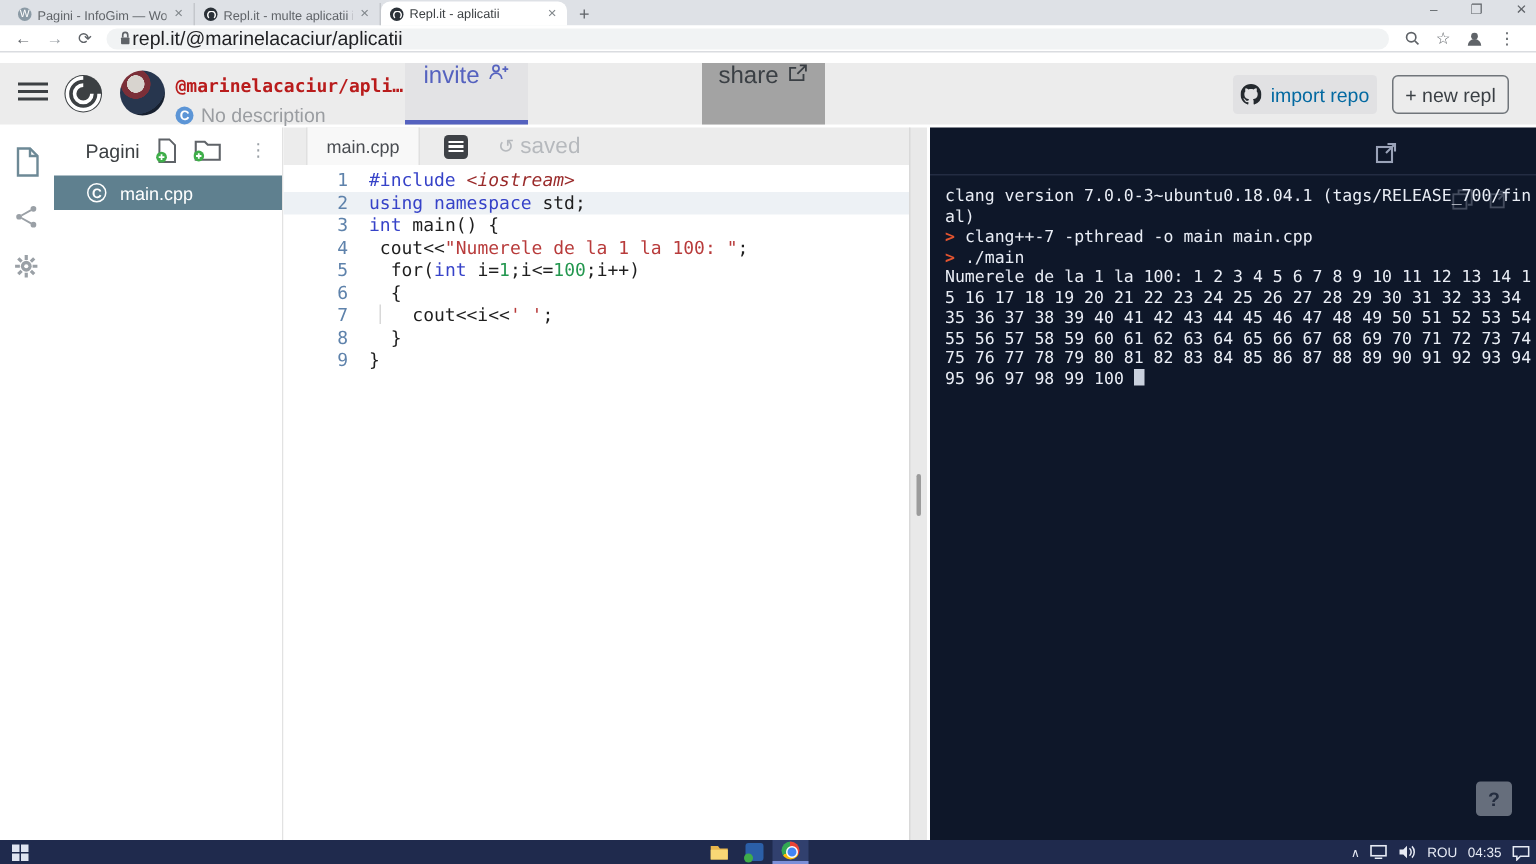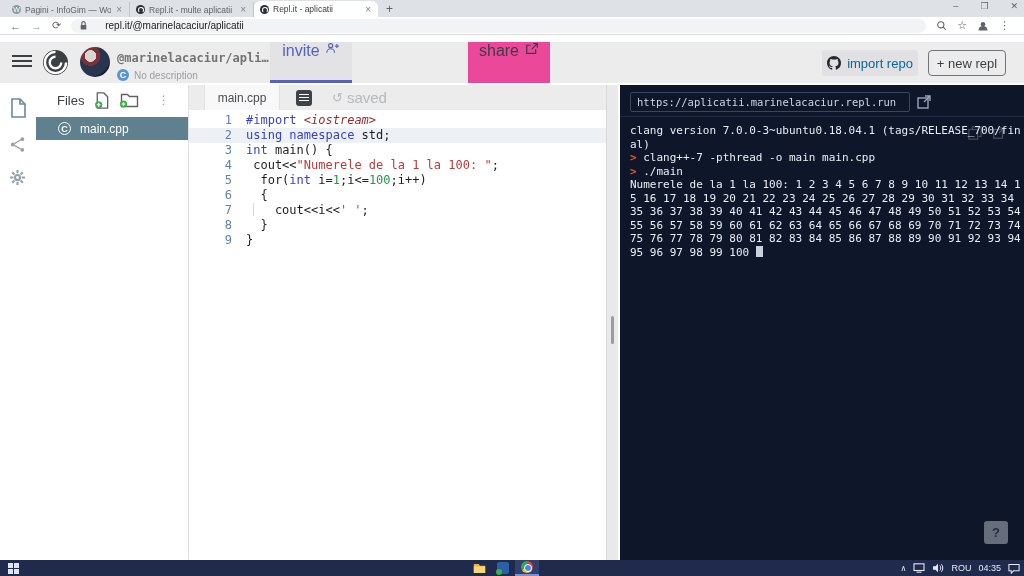--- a/index.html
+++ b/index.html
@@ -16,39 +16,39 @@
   .fav { width:9px; height:9px; border-radius:50%; flex:0 0 auto; }
   .fav.wordpress { background:#8b9aa5; color:#fff; font-size:7px; line-height:9px; text-align:center; }
   .fav.replit { background:#2b3138; position:relative; }
   .fav.replit::after { content:""; position:absolute; left:2px; top:2px; width:4px; height:4px; border:1px solid #fff; border-radius:50%; border-bottom-color:transparent; }
   #newtab-btn { color:#5f6368; font-size:12px; margin-left:8px; line-height:15px; }
   #win-controls { position:absolute; right:6px; top:1px; display:flex; gap:22px; color:#5f6368; font-size:9px; }
 
   #urlbar { position:absolute; left:0; top:17px; width:1024px; height:18px; background:#fff; border-bottom:1px solid #dadce0; display:flex; align-items:center; }
   .nav-ic { color:#5f6368; font-size:11px; margin-left:10px; }
   .nav-ic.dim { color:#9aa0a6; }
-  #omnibox { display:flex; align-items:center; gap:17px; background:#f1f3f4; border-radius:8px; height:14px; margin-left:10px; width:855px; padding:0 8px; font-size:10px; color:#202124; }
+  #omnibox { display:flex; align-items:center; gap:0; background:#f1f3f4; border-radius:8px; height:14px; margin-left:10px; width:855px; padding:0 8px; font-size:13px; color:#202124; }
   #urlbar-right { display:flex; align-items:center; gap:10px; margin-left:10px; color:#5f6368; }
 
   
   #replheader { position:absolute; left:0; top:42px; width:1024px; height:41px; background:#ececec; }
   .hbar { width:20px; height:2px; background:#3c4043; margin:3px 0; }
   #repl-logo { position:absolute; left:42px; top:7px; }
   #avatar { position:absolute; left:80px; top:5px; width:30px; height:30px; border-radius:50%;
     background:radial-gradient(circle at 35% 30%, #d8d4cf 0 20%, #7b2f38 21% 34%, #27364e 35% 70%, #17202f 71%); }
   #title-block { position:absolute; left:117px; top:6px; }
-  #repl-title { font-family:"DejaVu Sans Mono", monospace; font-size:12px; font-weight:bold; color:#737373; }
+  #repl-title { font-family:"DejaVu Sans Mono", monospace; font-size:12px; font-weight:bold; color:#b91c1c; }
   #pencil-ic { color:#9aa0a6; font-size:11px; margin-left:5px; }
   #desc-row { display:flex; align-items:center; gap:5px; margin-top:3px; }
   #cpp-ic { width:12px; height:12px; border-radius:50%; background:#5c95d6; color:#fff; font-size:9px; font-weight:bold; text-align:center; line-height:12px; }
-  #no-desc { font-size:10px; color:#9a9da1;text-align:right; }
+  #no-desc { font-size:13px; color:#9a9da1;text-align:right; }
   .hbtn { position:absolute; top:0; height:41px; display:flex; align-items:flex-start; justify-content:center; gap:6px; font-size:16px; }
   #invite-btn { left:270px; width:82px; background:#e3e3e5; color:#5562bf; border-bottom:3px solid #5562bf; }
   #run-btn { left:370px; width:80px; background:#dcecdb; color:#46a049; border-bottom:3px solid #3c9440; }
-  #share-btn { left:468px; width:82px; background:#ec4899; color:#3a3f44; }
+  #share-btn { left:468px; width:82px; background:#a3a3a3; color:#3a3f44; }
   .play-tri { width:0; height:0; border-left:8px solid #46a049; border-top:5px solid transparent; border-bottom:5px solid transparent; }
   #import-btn { position:absolute; left:822px; top:8px; width:96px; height:26px; background:#e1e1e3; border-radius:3px; display:flex; align-items:center; justify-content:center; gap:6px; font-size:13px; color:#0369a1; }
   #newrepl-btn { position:absolute; left:928px; top:8px; width:78px; height:26px; border:1px solid #70757a; border-radius:4px; display:flex; align-items:center; justify-content:center; font-size:13px; color:#3a3f44; background:transparent; }
 
   
   #iconrail { position:absolute; left:0; top:85px; width:36px; height:475px; background:#fff; }
   .rail-ic { position:absolute; left:9px; }
   #filespanel { position:absolute; left:36px; top:85px; width:152px; height:475px; background:#fff; }
   #files-head { display:flex; align-items:center; height:30px; padding-left:21px; gap:10px; }
   #files-title { font-size:13px; color:#3c4043; }
@@ -227,21 +227,21 @@
         <g stroke="#9aa0a6" stroke-width="2">
           <path d="M8 1v3M8 12v3M1 8h3M12 8h3M3 3l2.1 2.1M10.9 10.9L13 13M13 3l-2.1 2.1M5.1 10.9L3 13"></path>
         </g>
         <circle cx="8" cy="8" r="3.4" fill="#9aa0a6"></circle>
         <circle cx="8" cy="8" r="1.3" fill="#fff"></circle>
       </svg>
   </div>
 
   <div id="filespanel">
     <div id="files-head">
-      <span id="files-title">Files</span>
+      <span id="files-title">Pagini</span>
       <svg width="16" height="17" viewBox="0 0 16 18">
           <path d="M3 1h7l4 4v12H3z" fill="none" stroke="#5f6368" stroke-width="1.4"></path>
           <circle cx="4.5" cy="13.5" r="3.8" fill="#3fae4a"></circle>
           <path d="M4.5 11.5v4M2.5 13.5h4" stroke="#fff" stroke-width="1.2"></path>
         </svg>
       <svg width="19" height="16" viewBox="0 0 19 16">
           <path d="M1.5 2.5h6l2 2h8v10h-16z" fill="none" stroke="#5f6368" stroke-width="1.4"></path>
           <circle cx="3.5" cy="12" r="3.6" fill="#3fae4a"></circle>
           <path d="M3.5 10.2v3.6M1.7 12h3.6" stroke="#fff" stroke-width="1.2"></path>
         </svg>
@@ -264,21 +264,21 @@
       <div id="fmt-ic"></div>
       <div id="saved-wrap">
         <span id="saved-ic">↺</span>
         <span id="saved-txt">saved</span>
       </div>
     </div>
     <div id="code">
       <div id="indent-guide"></div>
     <div class="crow">
           <span class="gut">1</span>
-          <span class="ctext"><span class="tk-kw">#import</span><span class="tk-pl"> </span><span class="tk-inc">&lt;iostream&gt;</span></span>
+          <span class="ctext"><span class="tk-kw">#include</span><span class="tk-pl"> </span><span class="tk-inc">&lt;iostream&gt;</span></span>
         </div>
         <div class="crow active">
           <span class="gut">2</span>
           <span class="ctext"><span class="tk-kw">using</span><span class="tk-pl"> </span><span class="tk-kw">namespace</span><span class="tk-pl"> std;</span></span>
         </div>
         <div class="crow">
           <span class="gut">3</span>
           <span class="ctext"><span class="tk-kw">int</span><span class="tk-pl"> main() {</span></span>
         </div>
         <div class="crow">
@@ -305,23 +305,20 @@
           <span class="gut">9</span>
           <span class="ctext"><span class="tk-pl">}</span></span>
         </div>
       </div>
   </div>
   <div id="ed-scroll">
       <div id="ed-thumb"></div>
     </div>
 
   <div id="console">
-    <div id="con-url">
-      <span>https://aplicatii.marinelacaciur.repl.run</span>
-    </div>
     <svg id="con-open-ic" width="16" height="16" viewBox="0 0 16 16">
         <rect x="2" y="4" width="10" height="10" fill="none" stroke="currentColor" stroke-width="1.4"></rect>
         <path d="M9 2h5v5M14 2L8 8" fill="none" stroke="currentColor" stroke-width="1.4"></path>
       </svg>
     <div id="con-hr"></div>
     <div id="con-out"><div class="cline"><span>clang version 7.0.0-3~ubuntu0.18.04.1 (tags/RELEASE_700/final)</span></div><div class="cline"><span class="prompt">&gt; </span><span>clang++-7 -pthread -o main main.cpp</span></div><div class="cline"><span class="prompt">&gt; </span><span>./main</span></div><div class="cline"><span>Numerele de la 1 la 100: 1 2 3 4 5 6 7 8 9 10 11 12 13 14 15 16 17 18 19 20 21 22 23 24 25 26 27 28 29 30 31 32 33 34 35 36 37 38 39 40 41 42 43 44 45 46 47 48 49 50 51 52 53 54 55 56 57 58 59 60 61 62 63 64 65 66 67 68 69 70 71 72 73 74 75 76 77 78 79 80 81 82 83 84 85 86 87 88 89 90 91 92 93 94 95 96 97 98 99 100 </span><span class="cursor"></span></div></div>
     <div id="con-faded">
       <svg width="14" height="14" viewBox="0 0 16 16">
           <rect x="1" y="4" width="10" height="11" fill="none" stroke="currentColor" stroke-width="1.4"></rect>
           <path d="M5 4V1h10v11h-3" fill="none" stroke="currentColor" stroke-width="1.4"></path>

